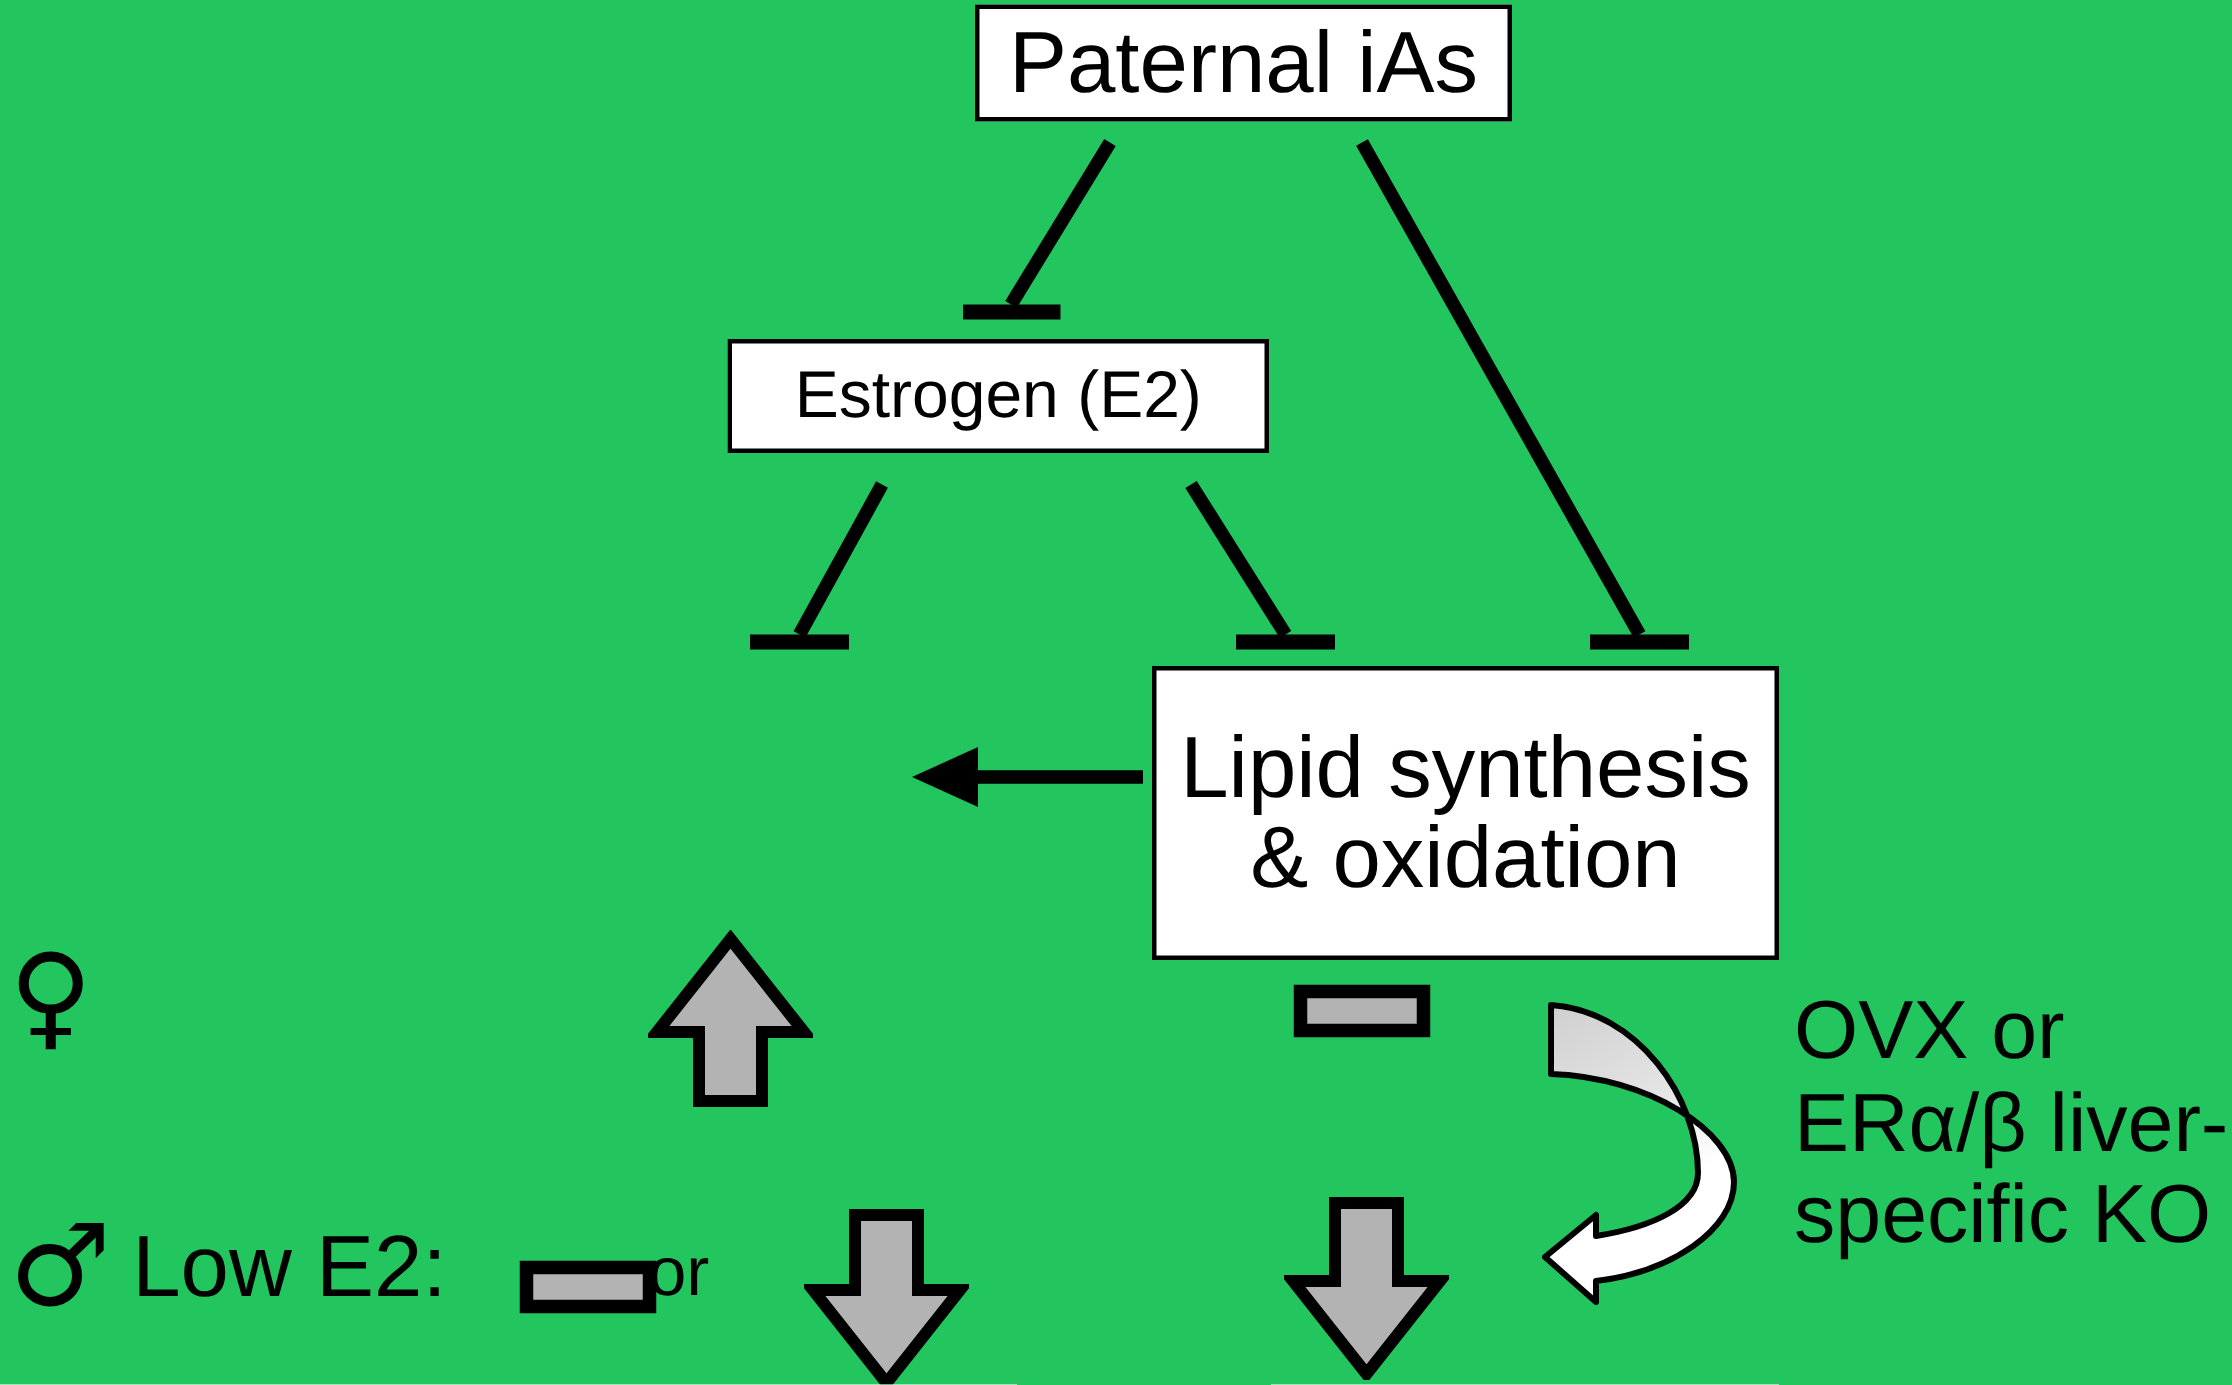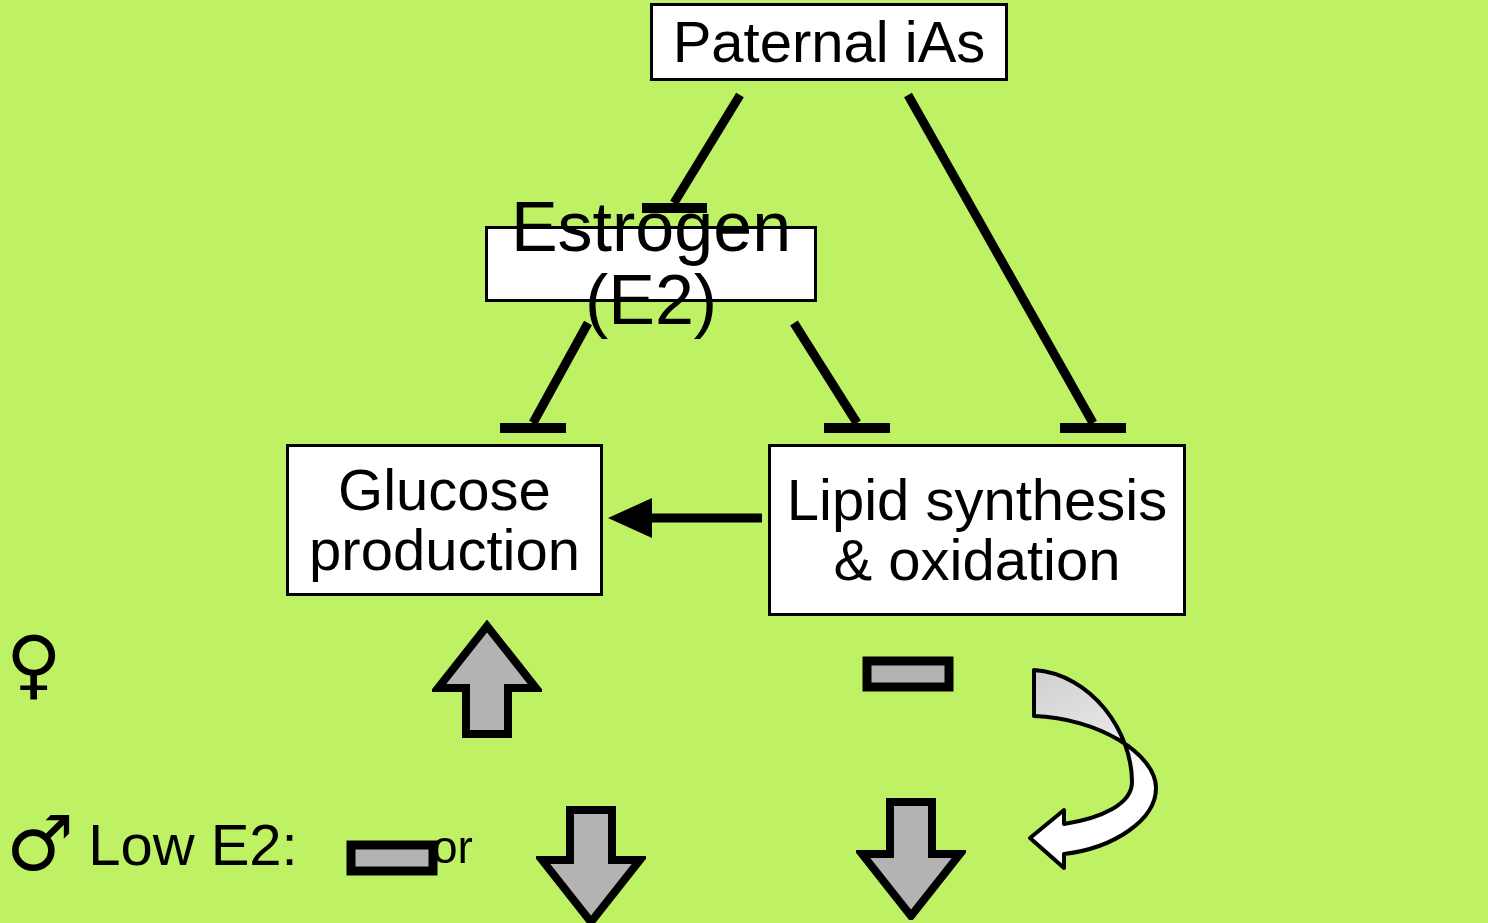--- a/index.html
+++ b/index.html
@@ -9,49 +9,49 @@
     background: #ffffff;
   }
   body {
     font-family: "Liberation Sans", sans-serif;
     color: #000000;
   }
   #canvas {
     position: relative;
     width: 1488px;
     height: 923px;
-    background: #bef264;
+    background: #22c55e;
     overflow: hidden;
   }
   .node-box {
     position: absolute;
     box-sizing: border-box;
     border: 3px solid #000000;
     background: #ffffff;
     display: flex;
     align-items: center;
     justify-content: center;
     text-align: center;
     line-height: 1.04;
     white-space: pre-line;
   }
   #box-paternal {
     left: 650px; top: 3px; width: 358px; height: 78px;
     font-size: 58px;
   }
   #box-estrogen {
-    left: 485px; top: 226px; width: 332px; height: 76px;
-    font-size: 70px;
+    left: 485px; top: 226px; width: 361px; height: 76px;
+    font-size: 44px;
   }
   #box-glucose {
     left: 286px; top: 444px; width: 317px; height: 152px;
     font-size: 58px;
   }
   #box-lipid {
-    left: 768px; top: 444px; width: 418px; height: 172px;
+    left: 768px; top: 444px; width: 418px; height: 196px;
     font-size: 58px;
   }
   #edges {
     position: absolute;
     left: 0; top: 0;
     width: 1488px; height: 923px;
     pointer-events: none;
   }
   .legend-row {
     position: absolute;
@@ -121,22 +121,20 @@
     <g>
       <line x1="762" y1="518" x2="640" y2="518" stroke="#000" stroke-width="9"></line>
       <polygon points="608,518 652,498 652,538" fill="#000"></polygon>
     </g>
   </svg>
 
   <div class="node-box" id="box-paternal">Paternal iAs</div>
 
   <div class="node-box" id="box-estrogen">Estrogen (E2)</div>
 
-  <div class="node-box" id="box-glucose">Glucose
-production</div>
 
   <div class="node-box" id="box-lipid">Lipid synthesis
 &amp; oxidation</div>
 
   <div class="legend-row" id="legend-female">
     <span class="sex-glyph">♀</span>
   </div>
 
   <div class="legend-row" id="legend-male">
     <span class="sex-glyph">♂</span>
@@ -179,14 +177,17 @@
              C 70,56 128,92 128,126
              C 128,158 86,186 36,192
              L 36,206
              L 2,176
              L 36,148
              L 36,162
              C 74,156 104,142 104,120
              C 104,70 64,12 6,8 Z" fill="url(#curvGrad)" stroke="#000" stroke-width="4" stroke-linejoin="round"></path>
   </svg>
 
+  <div id="ovx-text">OVX or
+ERα/β liver-
+specific KO</div>
 
 </div>
 
 </body></html>

